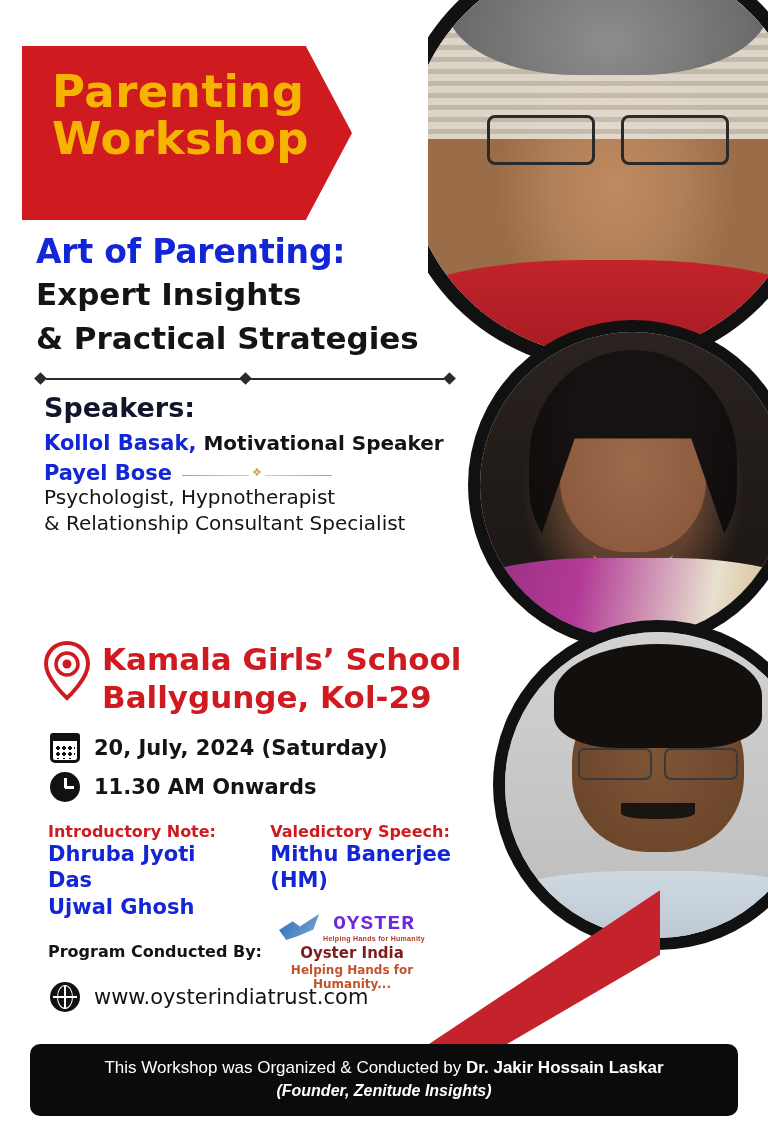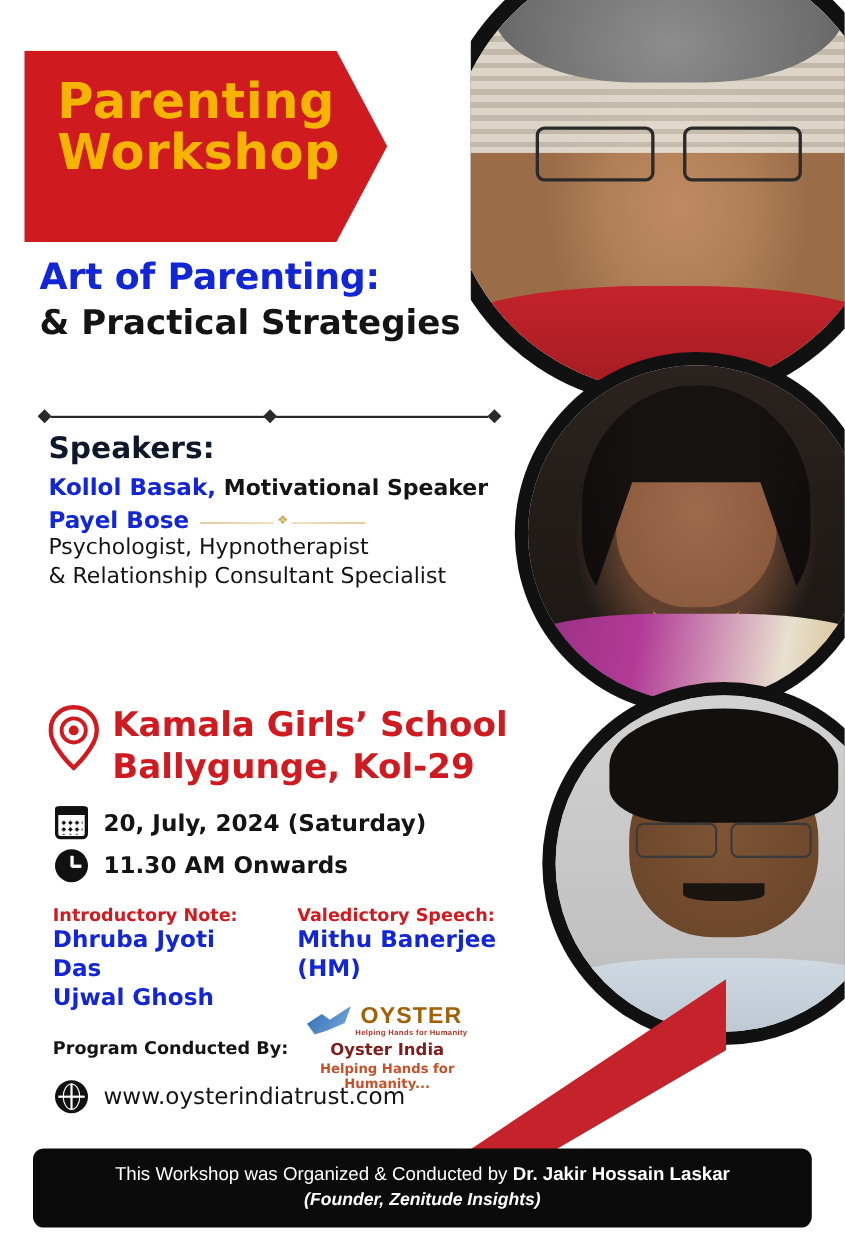--- a/index.html
+++ b/index.html
@@ -281,22 +281,22 @@
     font-family: "DejaVu Sans", sans-serif;
   }
   .logo-box { width: 160px; text-align: center; }
   .logo-row { display: flex; align-items: center; justify-content: center; gap: 4px; }
   .logo-bird {
     width: 40px; height: 26px;
     background: linear-gradient(120deg, #2f6fb5, #79a8d8);
     clip-path: polygon(0 62%, 34% 28%, 52% 48%, 100% 0, 86% 60%, 46% 86%, 18% 100%);
   }
   .logo-word {
-    color: #a16207; font-size: 21px; font-weight: 700; letter-spacing: 1px;
-    font-family: Liberation Sans, sans-serif;
+    color: #6d28d9; font-size: 21px; font-weight: 700; letter-spacing: 1px;
+    font-family: Liberation Mono, monospace;
   }
   .logo-sub {
     color: #b03a2a; font-size: 7px; font-weight: 700; letter-spacing:.3px;
   }
   .logo-name {
     color: #7f1d1d; font-size: 15px; font-weight: 700; margin-top: 2px;
     font-family: "DejaVu Sans", sans-serif;
   }
   .logo-tag {
     color: #c4522a; font-size: 12px; font-weight: 700; margin-top: 1px;
@@ -378,20 +378,21 @@
 
   <div class="swoosh"></div>
 
   <div class="banner">
     <div class="t1">Parenting</div>
     <div class="t2">Workshop</div>
   </div>
 
   <div class="headline">
     <div class="h-blue">Art of Parenting:</div>
+    <div class="h-black">Expert Insights</div>
     <div class="h-black">&amp; Practical Strategies</div>
   </div>
 
   <div class="divider">
     <div class="line"></div>
     <div class="d l"></div>
     <div class="d c"></div>
     <div class="d r"></div>
   </div>
 

